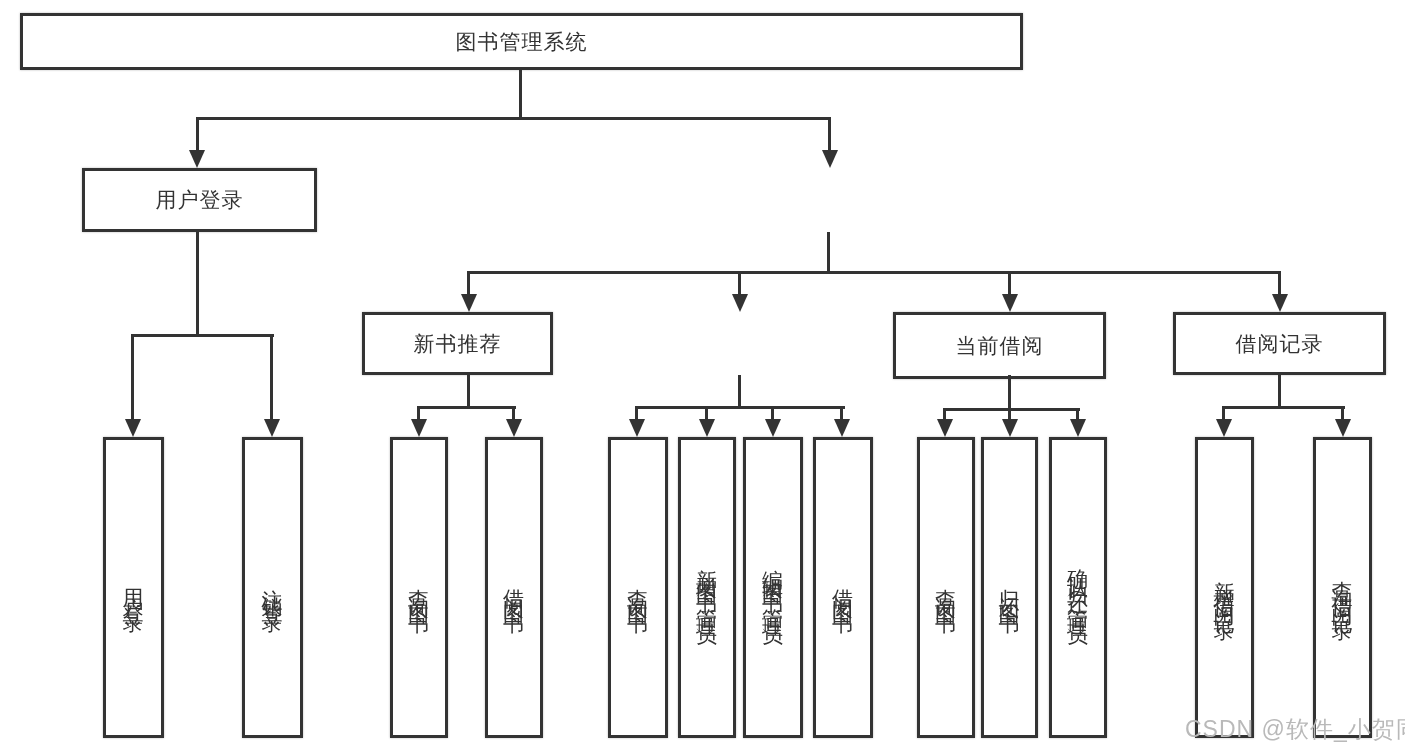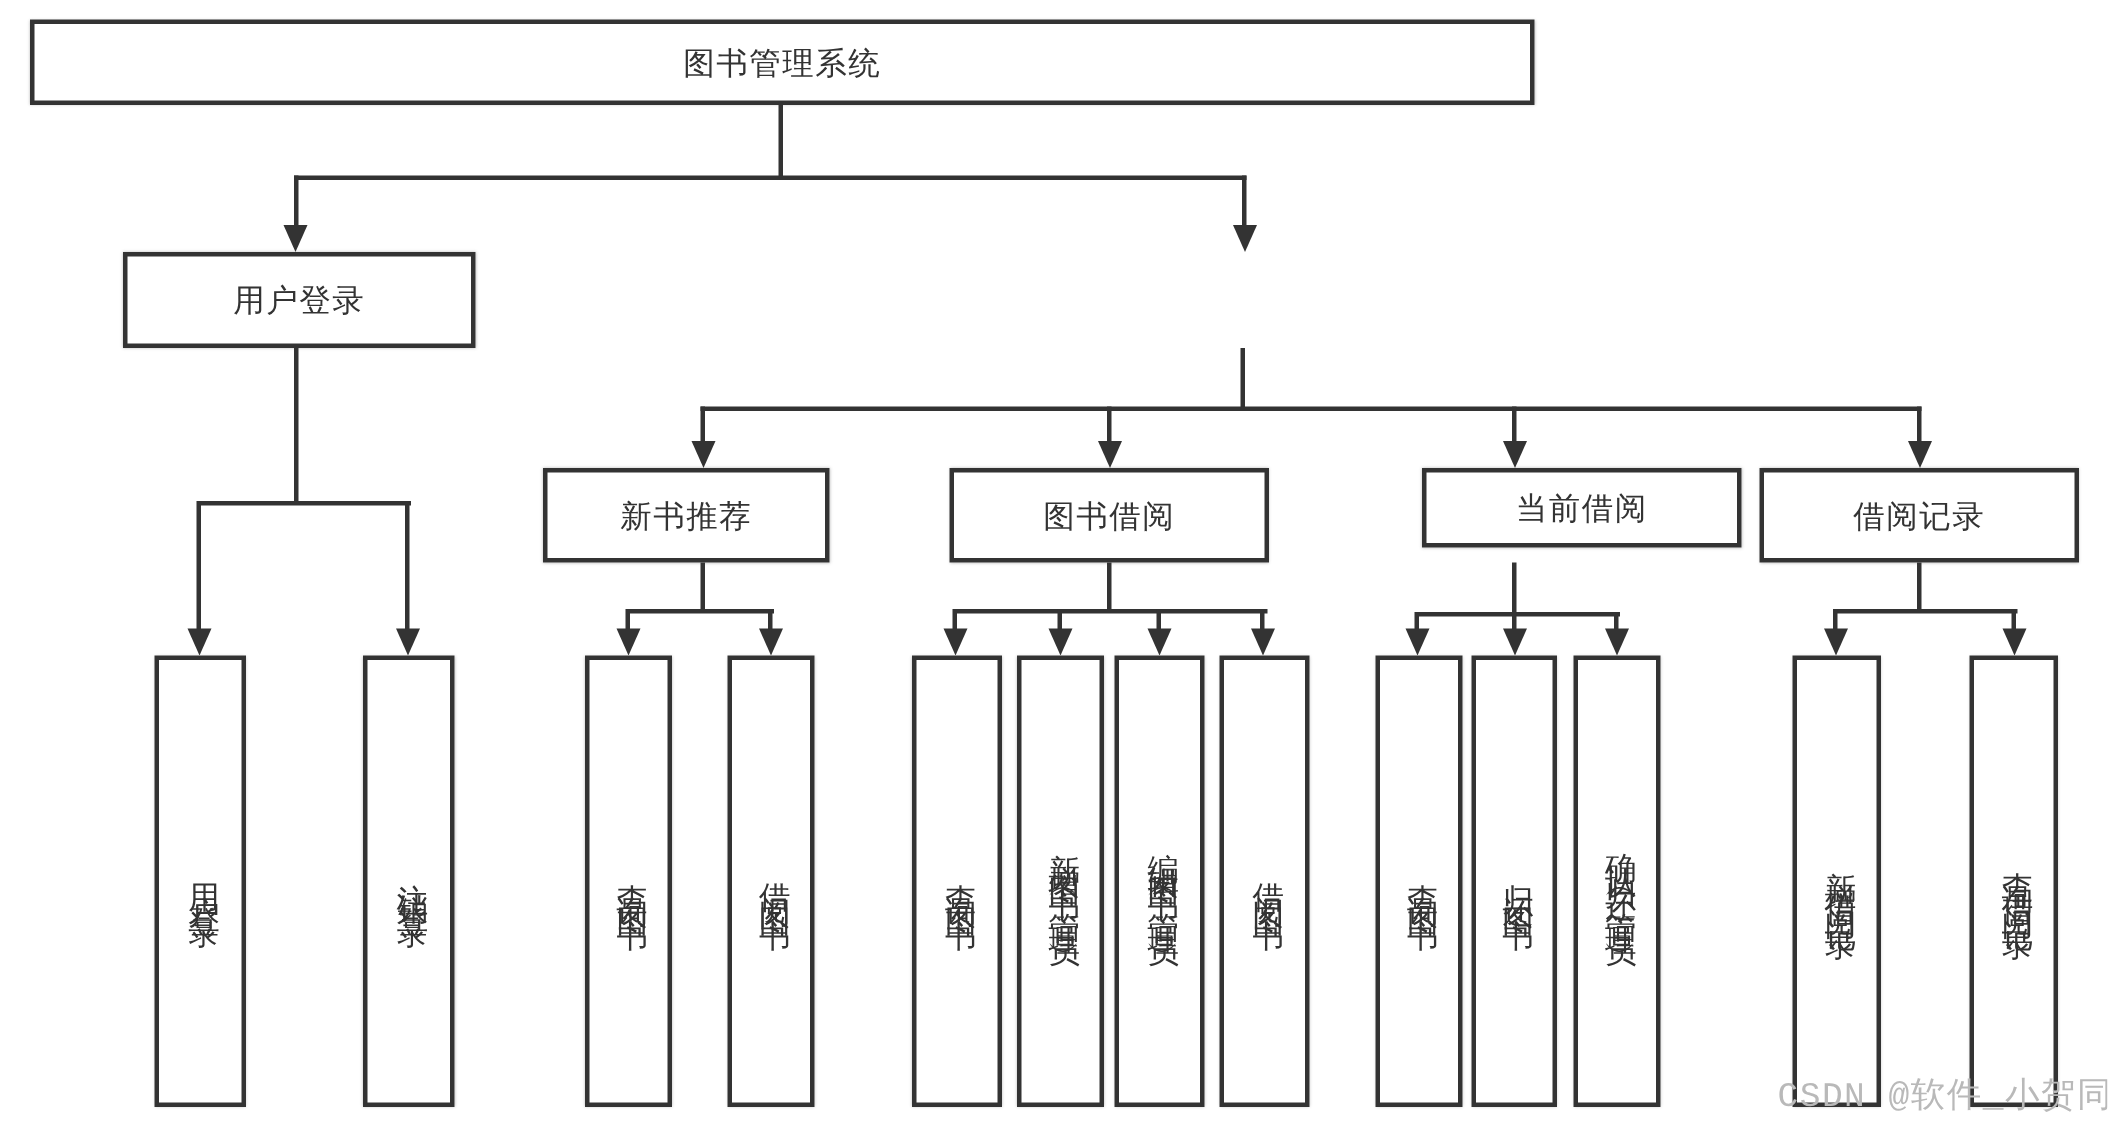--- a/index.html
+++ b/index.html
@@ -1,21 +1,21 @@
 <!DOCTYPE html>
 <html><head>
 <meta charset="utf-8">
 <style>
   html, body { margin: 0; padding: 0; background: #ffffff; }
   .canvas {
     position: relative;
     width: 1405px;
     height: 747px;
     background: #ffffff;
-    font-family: Liberation Mono, monospace;
+    font-family: Liberation Sans, sans-serif;
     color: #333333;
     overflow: hidden;
   }
   .box {
     position: absolute;
     box-sizing: border-box;
     border: 3px solid #333333;
     background: #ffffff;
     display: flex;
     align-items: center;
@@ -99,24 +99,21 @@
   <div class="vl" style="left:738px;top:271px;height:25px"></div>
   <div class="arrow" style="left:732px;top:294px"></div>
   <div class="vl" style="left:1008px;top:271px;height:25px"></div>
   <div class="arrow" style="left:1002px;top:294px"></div>
   <div class="vl" style="left:1278px;top:271px;height:25px"></div>
   <div class="arrow" style="left:1272px;top:294px"></div>
 
   <div class="box" style="left:362px;top:312px;width:191px;height:63px">
     <span>新书推荐</span>
   </div>
-  <div class="box" style="left:633px;top:312px;width:213px;height:63px">
-    <span>图书借阅</span>
-  </div>
-  <div class="box" style="left:948px;top:312px;width:213px;height:53px">
+  <div class="box" style="left:893px;top:312px;width:213px;height:67px">
     <span>当前借阅</span>
   </div>
   <div class="box" style="left:1173px;top:312px;width:213px;height:63px">
     <span>借阅记录</span>
   </div>
 
   <div class="vl" style="left:467px;top:375px;height:33px"></div>
   <div class="hl" style="left:418px;top:406px;width:98px"></div>
   <div class="vl" style="left:417px;top:406px;height:15px"></div>
   <div class="arrow" style="left:411px;top:419px"></div>

